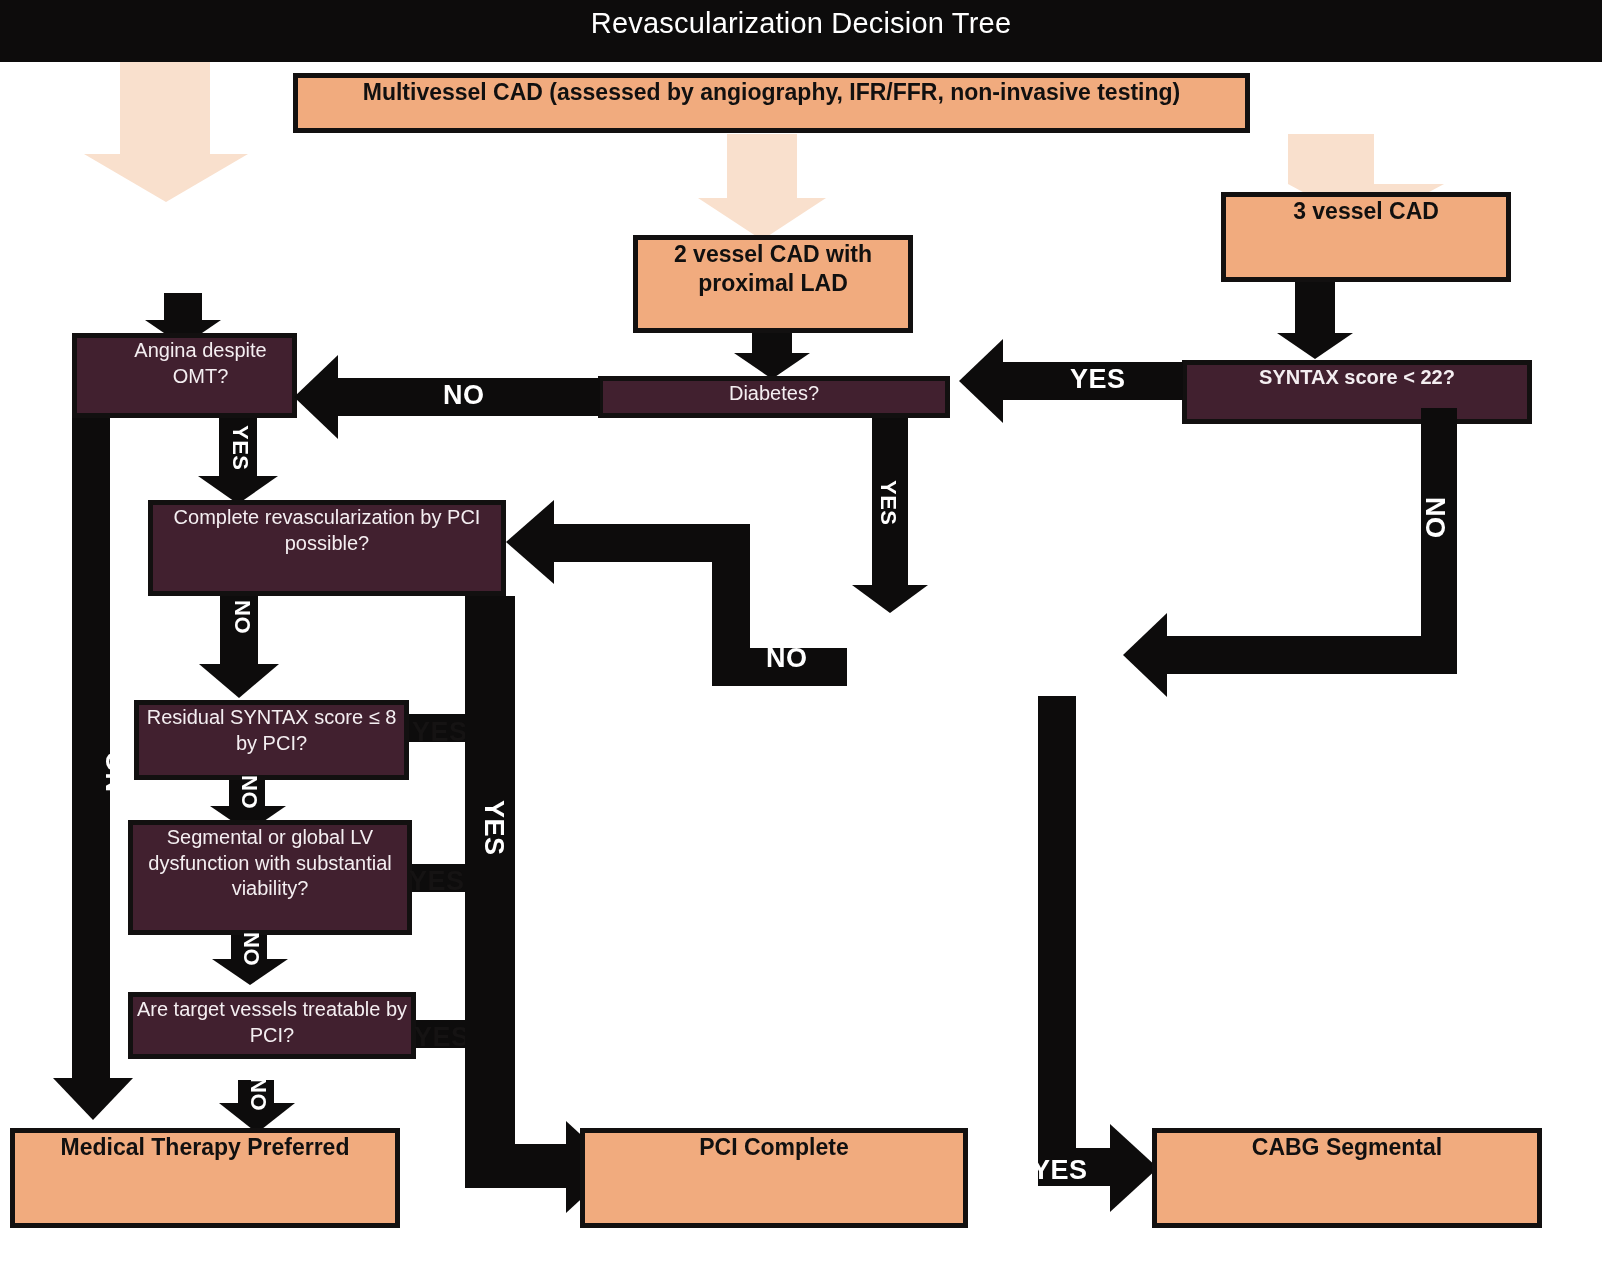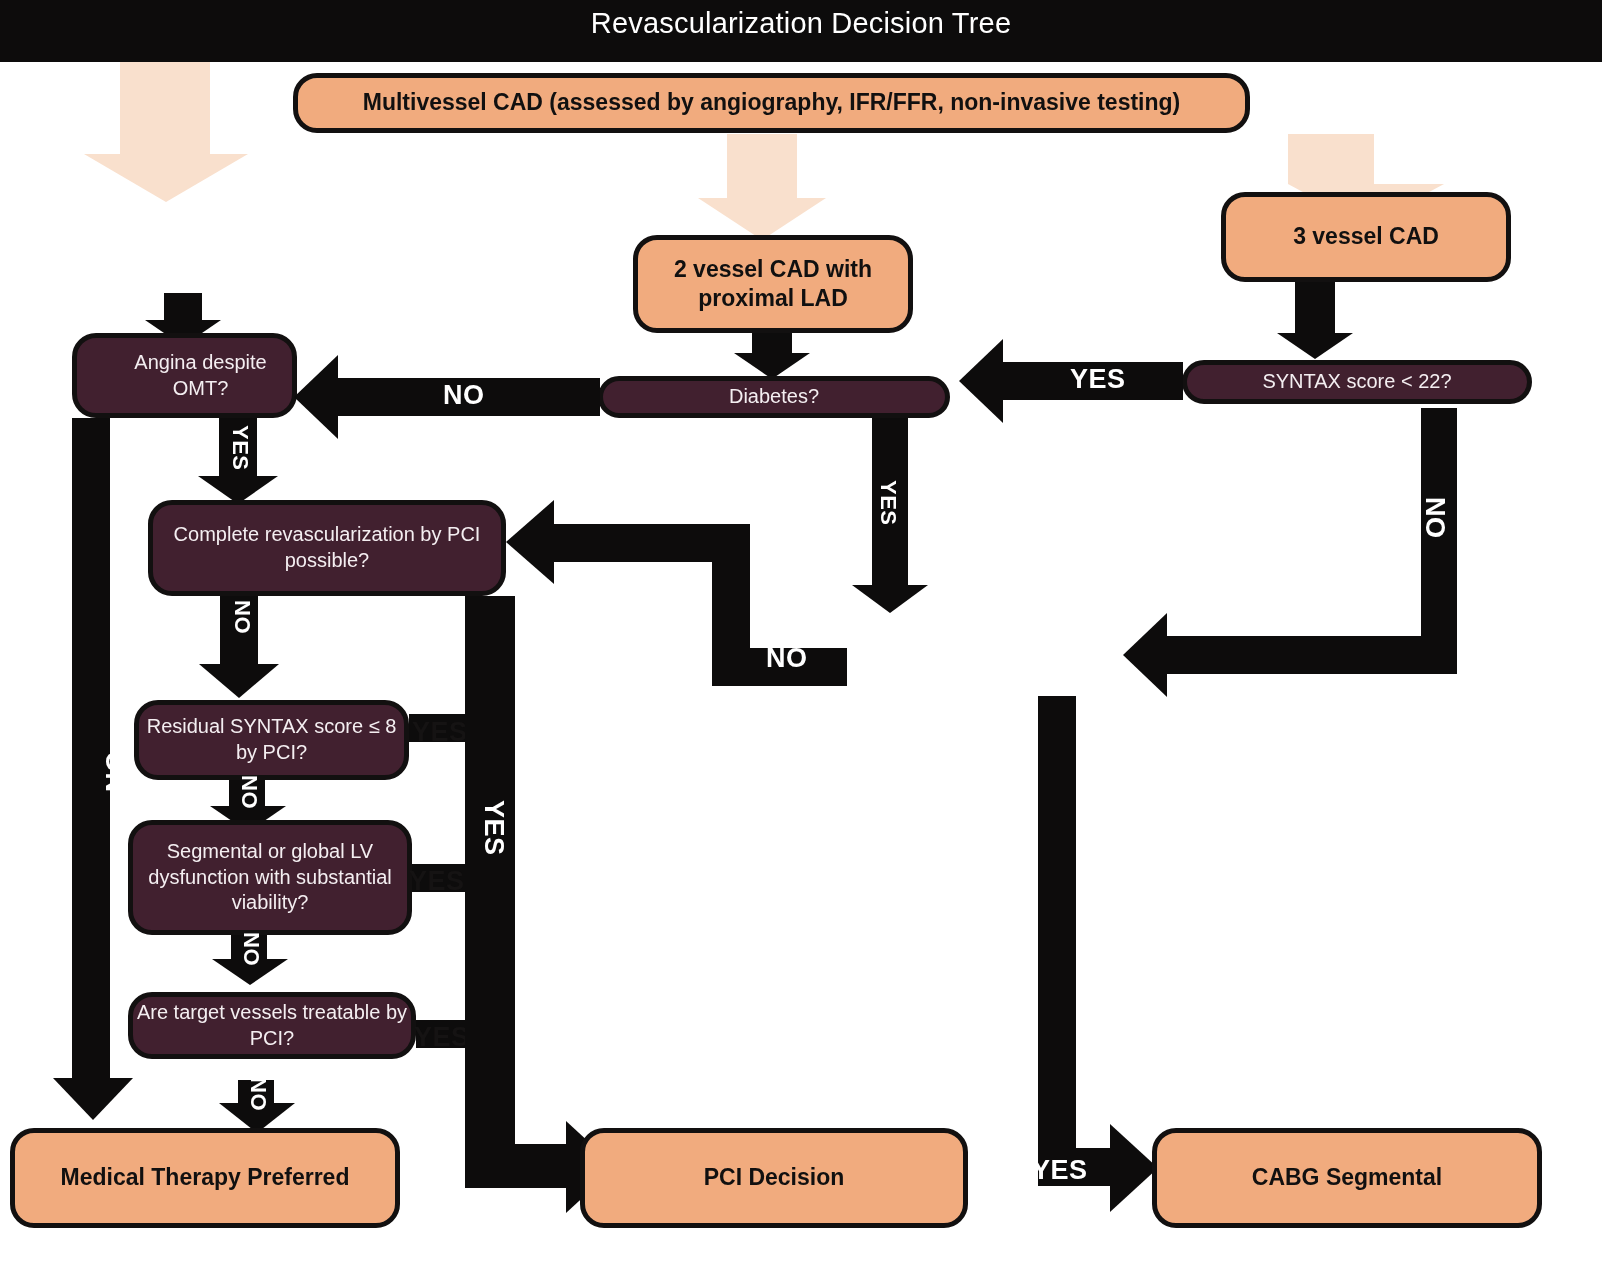--- a/index.html
+++ b/index.html
@@ -10,22 +10,22 @@
   .titlebar{position:absolute;left:0;top:0;width:1602px;height:62px;background:#0d0c0c;}
   .titletext{position:absolute;left:0;top:7px;width:1602px;text-align:center;
              color:#ffffff;font-size:29px;letter-spacing:.2px;font-weight:400;}
 
   
   .ghost{position:absolute;background:#f9e0cd;}
   .ghost-head{position:absolute;width:0;height:0;border-left:var(--hw) solid transparent;
               border-right:var(--hw) solid transparent;border-top:var(--hh) solid #f9e0cd;}
 
   
-  .box{position:absolute;box-sizing:border-box;display:flex;align-items:center;
-       justify-content:center;text-align:center;line-height:1.28;border-radius:24px;}
+  .box{position:absolute;box-sizing:border-box;display:flex;
+       justify-content:center;text-align:center;line-height:1.28;}
   .orange{background:#f1ab7e;border:5px solid #121010;color:#111010;
           font-weight:bold;font-size:23px;}
   .maroon{background:#41202f;border:5px solid #121010;color:#f4eef1;
           font-weight:normal;font-size:20px;}
 
   
   .bar{position:absolute;background:#0d0c0c;}
   .arrow-down{position:absolute;width:0;height:0;border-left:var(--w) solid transparent;
               border-right:var(--w) solid transparent;border-top:var(--h) solid #0d0c0c;}
   .arrow-left{position:absolute;width:0;height:0;border-top:var(--w) solid transparent;
@@ -87,21 +87,21 @@
 
   
   <div class="box maroon" style="left:72px;top:333px;width:225px;height:85px;padding-left:32px;">
     <span>Angina despite OMT?</span>
   </div>
 
   <div class="box maroon" style="left:598px;top:376px;width:352px;height:42px;">
     <span>Diabetes?</span>
   </div>
 
-  <div class="box maroon" style="left:1182px;top:360px;width:350px;height:44px;">
+  <div class="box maroon" style="left:1182px;top:360px;width:350px;height:64px;font-weight:bold;">
     <span>SYNTAX score &lt; 22?</span>
   </div>
 
    Angina (leftward arrow) ===== --&gt;
   <div class="bar" style="left:338px;top:378px;width:262px;height:38px;"></div>
   <div class="arrow-left" style="--w:42px;--h:44px;left:294px;top:355px;"></div>
   <div class="elabel" style="left:443px;top:380px;">NO</div>
 
    Diabetes/Angina row (leftward arrow) ===== --&gt;
   <div class="bar" style="left:1003px;top:362px;width:180px;height:38px;"></div>
@@ -201,20 +201,20 @@
   <div class="bar" style="left:1038px;top:1148px;width:74px;height:38px;"></div>
   <div class="arrow-right" style="--w:44px;--h:48px;left:1110px;top:1124px;"></div>
   <div class="elabel" style="left:1032px;top:1155px;">YES</div>
 
   
   <div class="box orange" style="left:10px;top:1128px;width:390px;height:100px;">
     <span>Medical Therapy Preferred</span>
   </div>
 
   <div class="box orange" style="left:580px;top:1128px;width:388px;height:100px;">
-    <span>PCI Decision</span>
+    <span>PCI Complete</span>
   </div>
 
   <div class="box orange" style="left:1152px;top:1128px;width:390px;height:100px;">
     <span>CABG Segmental</span>
   </div>
 
 </div>
 
 </body></html>

